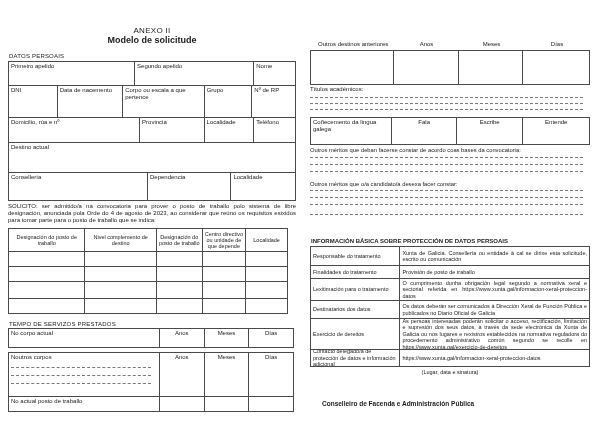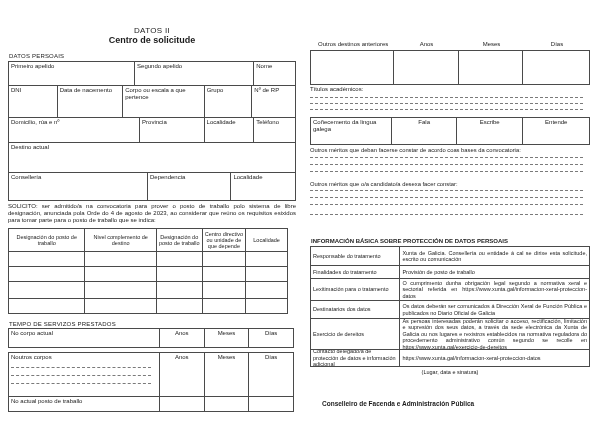--- a/index.html
+++ b/index.html
@@ -25,22 +25,22 @@
   .infoval{font-size:5.5px;line-height:6.5px;text-align:justify;}
   .infolbl{font-size:5.5px;line-height:6.5px;}
   .caption{font-size:5.5px;text-align:center;}
   .footer{font-size:6.5px;font-weight:bold;}
 </style>
 </head>
 <body>
 
 <div class="page">
 
-  <div class="abs title1" style="left:8px;top:26px;width:288px">DATOS II</div>
-  <div class="abs title2" style="left:8px;top:35px;width:288px">Centro de solicitude</div>
+  <div class="abs title1" style="left:8px;top:26px;width:288px">ANEXO II</div>
+  <div class="abs title2" style="left:8px;top:35px;width:288px">Modelo de solicitude</div>
 
   <div class="abs seclabel" style="left:9px;top:53px">DATOS PERSOAIS</div>
 
   <div class="abs tbl" style="left:8px;top:61px;width:288px">
     <div class="trow" style="height:24px">
       <div class="tcell" style="width:127px">Primeiro apelido</div>
       <div class="tcell" style="width:120px">Segundo apelido</div>
       <div class="tcell" style="width:41px">Nome</div>
     </div>
     <div class="trow" style="height:32px">

